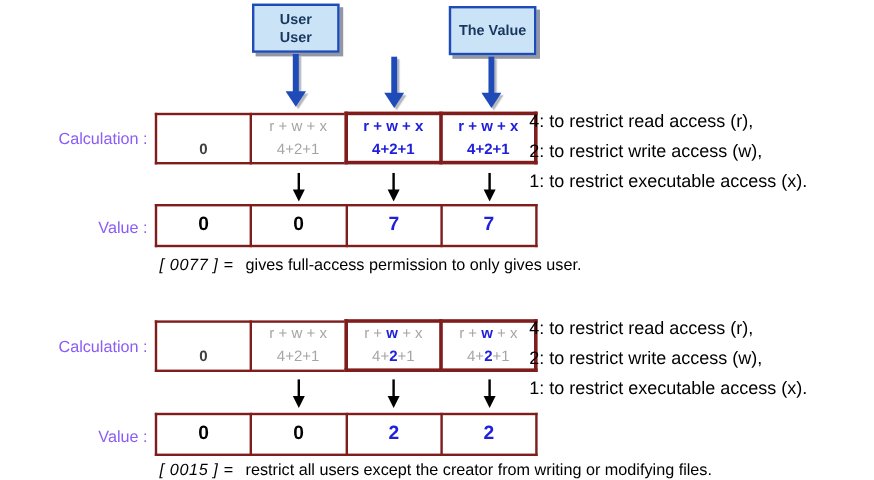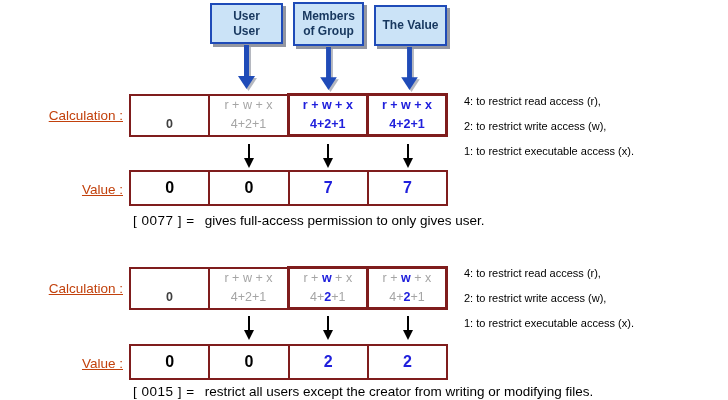--- a/index.html
+++ b/index.html
@@ -14,49 +14,45 @@
     box-shadow:3px 3px 0 rgba(90,95,110,0.65);
     display:flex; flex-direction:column; align-items:center; justify-content:center;
     font-weight:bold; font-size:12px; line-height:15px; color:#17375E; text-align:center;
   }
   
   .barrow { position:absolute; fill:#1F4BB8; filter:drop-shadow(2px 2px 0 rgba(120,125,140,0.55)); }
   .karrow { position:absolute; fill:#000; }
   
   .rowlabel {
     position:absolute; left:0; width:123px; display:flex; align-items:center;
-    justify-content:flex-end; font-size:13.5px; color:#c2410c;text-decoration:underline;
+    justify-content:flex-end; font-size:13.5px; color:#8b5cf6;
   }
   
   .ptable { position:absolute; left:129px; width:319px; border-collapse:collapse; table-layout:fixed; }
   .ptable td { border:2px solid #7f1d1d; padding:0; background:#fff; }
   .ptable td.hl { border-width:3px; }
   .calc td { height:41px; vertical-align:middle; }
   .calc .ln { height:19px; line-height:19px; font-size:12.5px; text-align:center; white-space:nowrap; }
   .value td { height:34px; text-align:center; vertical-align:middle; font-size:16px; font-weight:bold; }
   .gray { color:#A5A5A5; }
   .bluetxt { color:#2020DC; font-weight:bold; }
   .darktxt { color:#3F3F3F; font-weight:bold; }
   
   .caption { position:absolute; left:133px; font-size:13.5px; line-height:16px; white-space:nowrap; color:#000; }
-  .caption .code { margin-right:10px; letter-spacing:0.5px; }
-  .notes { position:absolute; left:464px; font-size:11px; line-height:25px; color:#000; white-space:nowrap; }
+  .caption .code { margin-right:10px; letter-spacing:0.5px;font-style:italic; }
+  .notes { position:absolute; left:441px; font-size:15px; line-height:25px; color:#000; white-space:nowrap; }
 </style>
 </head>
 <body>
 
 <div class="stage">
 
   <div class="tbox" style="left:210px;top:3px;width:73px;height:41px">
     <span>User</span>
     <span>User</span>
-  </div>
-  <div class="tbox" style="left:293px;top:2px;width:71px;height:44px">
-    <span>Members</span>
-    <span>of Group</span>
   </div>
   <div class="tbox" style="left:374px;top:5px;width:73px;height:41px">
     <span>The Value</span>
     <span></span>
   </div>
 
   <svg class="barrow" style="left:238px;top:45px" width="17" height="44" viewBox="0 0 17 44">
       <rect x="6" y="0" width="5" height="32"></rect>
       <polygon points="0,31 17,31 8.5,44"></polygon>
     </svg>

